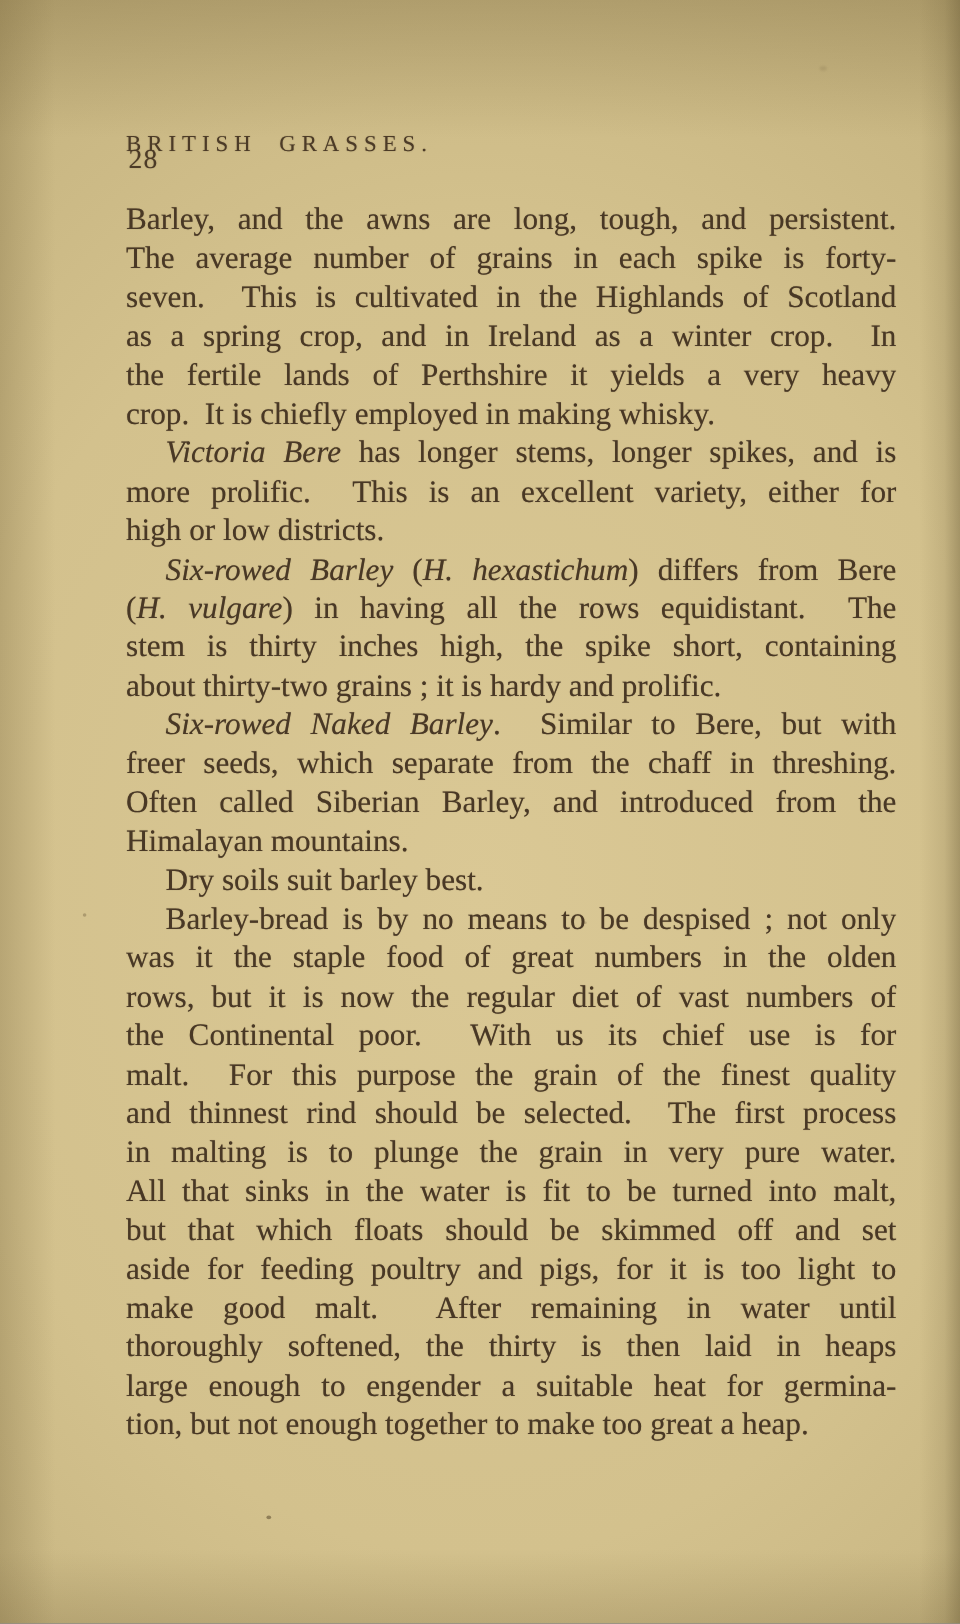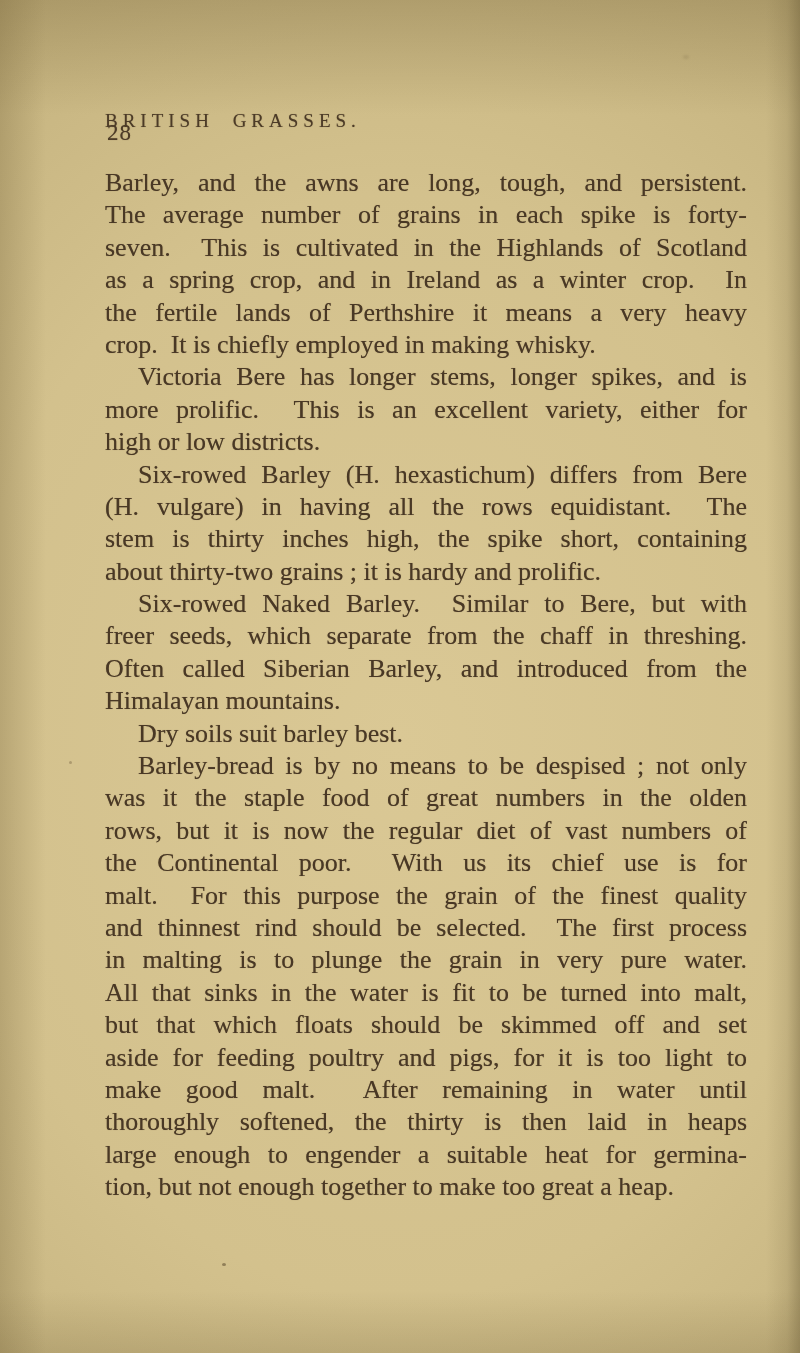--- a/index.html
+++ b/index.html
@@ -28,42 +28,42 @@
   }
   .text-block{position:absolute;top:167px;left:105px;width:642px;}
   .line{
     height:32.4px;line-height:32.4px;font-size:26px;color:#493825;
     white-space:pre-wrap;overflow:hidden;
     text-align:justify;text-align-last:left;
     text-shadow:0 0 .7px rgba(70,54,34,.55);
   }
   .line.j{text-align-last:justify;}
   .line.ind{text-indent:33px;}
-  .seg-i{margin-top:24px;}
+  .seg-i{font-style:italic;margin-top:24px;}
   .speck{position:absolute;border-radius:50%;background:rgba(90,72,45,.55);}
   .speck.s1{left:222px;top:1263px;width:4px;height:3px;}
   .speck.s2{left:69px;top:761px;width:3px;height:3px;opacity:.6;}
   .speck.s3{left:683px;top:55px;width:6px;height:4px;opacity:.25;filter:blur(1px);}
   .speck.s4{left:486px;top:768px;width:3px;height:2px;opacity:.4;}
 </style>
 </head>
 <body>
 
 <div class="page">
   <div class="header-row">
     <span class="page-num">28</span>
     <span class="running-title">BRITISH GRASSES.</span>
   </div>
 
   <div class="text-block">
       <div class="line j"><span class="seg">Barley, and the awns are long, tough, and persistent.</span></div>
       <div class="line j"><span class="seg">The average number of grains in each spike is forty-</span></div>
       <div class="line j"><span class="seg">seven.  This is cultivated in the Highlands of Scotland</span></div>
       <div class="line j"><span class="seg">as a spring crop, and in Ireland as a winter crop.  In</span></div>
-      <div class="line j"><span class="seg">the fertile lands of Perthshire it means a very heavy</span></div>
+      <div class="line j"><span class="seg">the fertile lands of Perthshire it yields a very heavy</span></div>
       <div class="line"><span class="seg">crop.  It is chiefly employed in making whisky.</span></div>
       <div class="line j ind"><span class="seg-i">Victoria Bere</span><span class="seg"> has longer stems, longer spikes, and is</span></div>
       <div class="line j"><span class="seg">more prolific.  This is an excellent variety, either for</span></div>
       <div class="line"><span class="seg">high or low districts.</span></div>
       <div class="line j ind"><span class="seg-i">Six-rowed Barley</span><span class="seg"> (</span><span class="seg-i">H. hexastichum</span><span class="seg">) differs from Bere</span></div>
       <div class="line j"><span class="seg">(</span><span class="seg-i">H. vulgare</span><span class="seg">) in having all the rows equidistant.  The</span></div>
       <div class="line j"><span class="seg">stem is thirty inches high, the spike short, containing</span></div>
       <div class="line"><span class="seg">about thirty-two grains ; it is hardy and prolific.</span></div>
       <div class="line j ind"><span class="seg-i">Six-rowed Naked Barley</span><span class="seg">.  Similar to Bere, but with</span></div>
       <div class="line j"><span class="seg">freer seeds, which separate from the chaff in threshing.</span></div>

